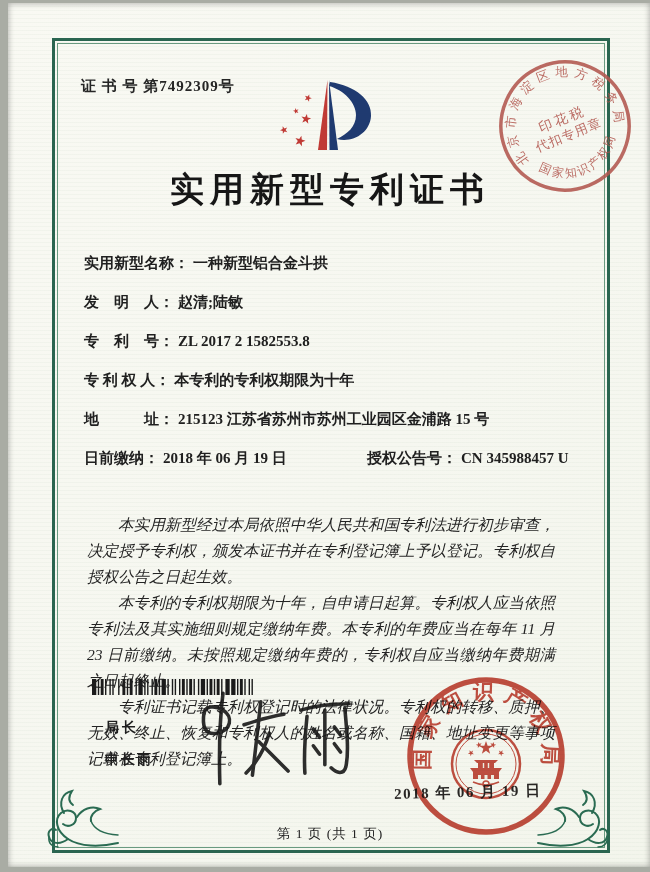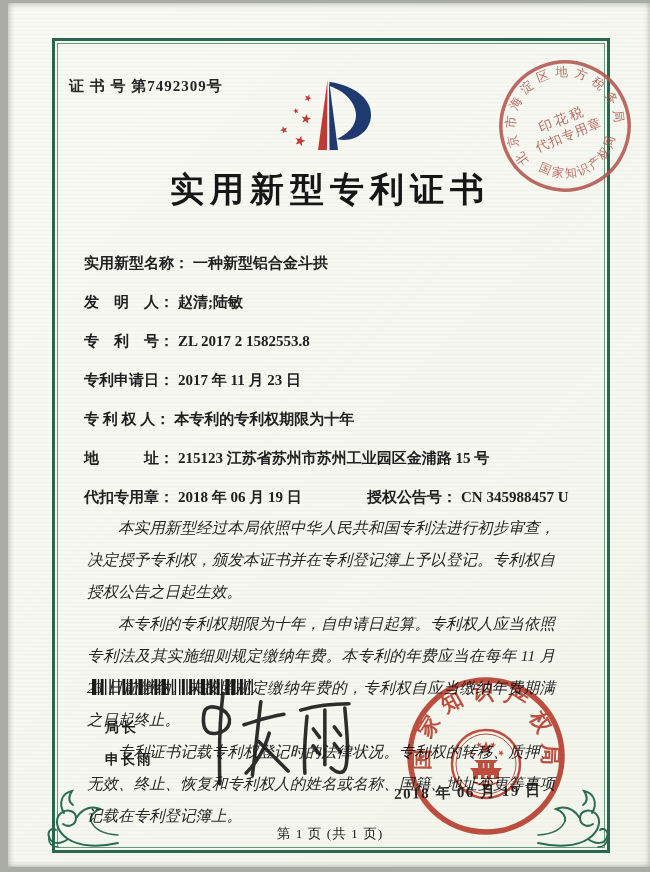--- a/index.html
+++ b/index.html
@@ -19,36 +19,36 @@
   .frame{
     position:absolute;left:44px;top:35px;width:552px;height:809px;
     border:3px solid #2a6550;z-index:1;
   }
   .frame-inner{
     position:absolute;left:2px;top:2px;right:2px;bottom:2px;
     border:1px solid #699a80;
   }
   .flourish{position:absolute;z-index:2;}
   .certno{
-    position:absolute;left:61px;top:74px;font-size:15px;
+    position:absolute;left:73px;top:74px;font-size:15px;
     letter-spacing:1px;font-weight:600;color:#262626;z-index:3;
   }
   .logo{position:absolute;left:263px;top:70px;z-index:3;}
   .title{
     position:absolute;left:0;top:164px;width:644px;text-align:center;
     font-size:34px;font-weight:bold;letter-spacing:6px;color:#161616;z-index:3;
   }
   .fields{position:absolute;left:76px;top:250px;width:478px;z-index:3;}
   .field-row{height:20px;line-height:20px;margin-bottom:19px;font-size:15px;position:relative;white-space:nowrap;}
   .flabel{font-weight:600;color:#202020;}
   .fvalue{font-weight:600;color:#202020;padding-left:4px;}
   .grant-no{position:absolute;left:283px;top:0;}
   .bodytext{
     position:absolute;left:79px;top:509px;width:468px;z-index:3;
-    font-size:15.5px;line-height:32px;text-align:justify;
+    font-size:15.5px;line-height:26px;text-align:justify;
     font-style:italic;color:#242424;
   }
   .bodytext p{margin:0;text-indent:2em;}
   .barcode{position:absolute;left:84px;top:676px;z-index:3;}
   .officer-title{position:absolute;left:97px;top:716px;font-size:14px;letter-spacing:3px;font-weight:600;z-index:3;}
   .officer-name{position:absolute;left:97px;top:748px;font-size:14px;letter-spacing:2px;font-weight:600;z-index:3;}
   .signature{position:absolute;left:180px;top:684px;z-index:4;}
   .seal{position:absolute;left:392px;top:667px;z-index:3;mix-blend-mode:multiply;opacity:.93;}
   .seal-date{
     position:absolute;left:386px;top:780px;font-size:15px;letter-spacing:1.5px;
@@ -113,30 +113,27 @@
     <div class="field-row">
       <span class="flabel">实用新型名称：</span><span class="fvalue">一种新型铝合金斗拱</span>
     </div>
     <div class="field-row">
       <span class="flabel">发　明　人：</span><span class="fvalue">赵清;陆敏</span>
     </div>
     <div class="field-row">
       <span class="flabel">专　利　号：</span><span class="fvalue">ZL 2017 2 1582553.8</span>
     </div>
     <div class="field-row">
-      <span class="flabel">专利申请日：</span><span class="fvalue">2017 年 11 月 23 日</span>
-    </div>
-    <div class="field-row">
       <span class="flabel">专 利 权 人：</span><span class="fvalue">本专利的专利权期限为十年</span>
     </div>
     <div class="field-row">
       <span class="flabel">地　　　址：</span><span class="fvalue">215123 江苏省苏州市苏州工业园区金浦路 15 号</span>
     </div>
     <div class="field-row">
-      <span class="flabel">代扣专用章：</span><span class="fvalue">2018 年 06 月 19 日</span>
+      <span class="flabel">日前缴纳：</span><span class="fvalue">2018 年 06 月 19 日</span>
       <span class="grant-no">
         <span class="flabel">授权公告号：</span><span class="fvalue">CN 345988457 U</span>
       </span>
     </div>
   </div>
 
   <div class="bodytext">
     <p>本实用新型经过本局依照中华人民共和国专利法进行初步审查，决定授予专利权，颁发本证书并在专利登记簿上予以登记。专利权自授权公告之日起生效。</p>
     <p>本专利的专利权期限为十年，自申请日起算。专利权人应当依照专利法及其实施细则规定缴纳年费。本专利的年费应当在每年 11 月 23 日前缴纳。未按照规定缴纳年费的，专利权自应当缴纳年费期满之日起终止。</p>
     <p>专利证书记载专利权登记时的法律状况。专利权的转移、质押、无效、终止、恢复和专利权人的姓名或名称、国籍、地址变更等事项记载在专利登记簿上。</p>

